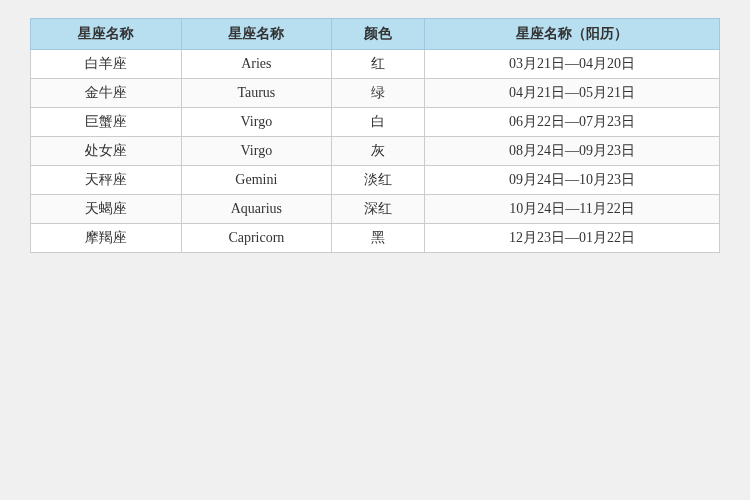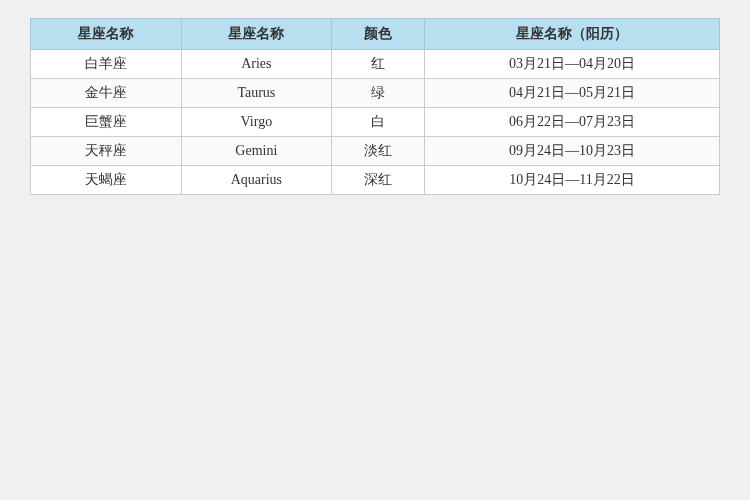--- a/index.html
+++ b/index.html
@@ -81,26 +81,38 @@
           <td>绿</td>
           <td>04月21日—05月21日</td>
         </tr>
         <tr>
           <td>巨蟹座</td>
           <td>Virgo</td>
           <td>白</td>
           <td>06月22日—07月23日</td>
         </tr>
         <tr>
+          <td>处女座</td>
+          <td>Virgo</td>
+          <td>灰</td>
+          <td>08月24日—09月23日</td>
+        </tr>
+        <tr>
           <td>天秤座</td>
           <td>Gemini</td>
           <td>淡红</td>
           <td>09月24日—10月23日</td>
         </tr>
         <tr>
           <td>天蝎座</td>
           <td>Aquarius</td>
           <td>深红</td>
           <td>10月24日—11月22日</td>
         </tr>
+        <tr>
+          <td>摩羯座</td>
+          <td>Capricorn</td>
+          <td>黑</td>
+          <td>12月23日—01月22日</td>
+        </tr>
       </tbody>
   </table>
 </div>
 
 </body></html>

